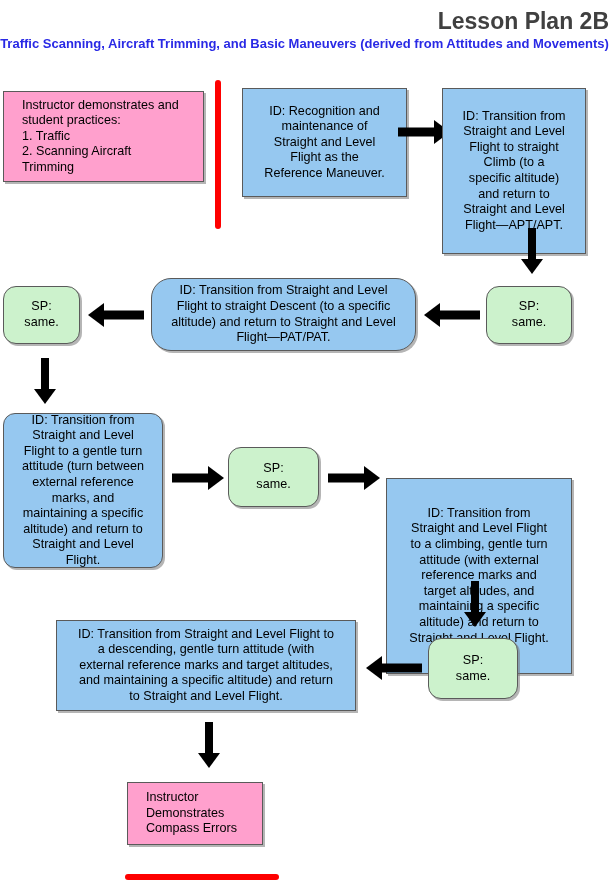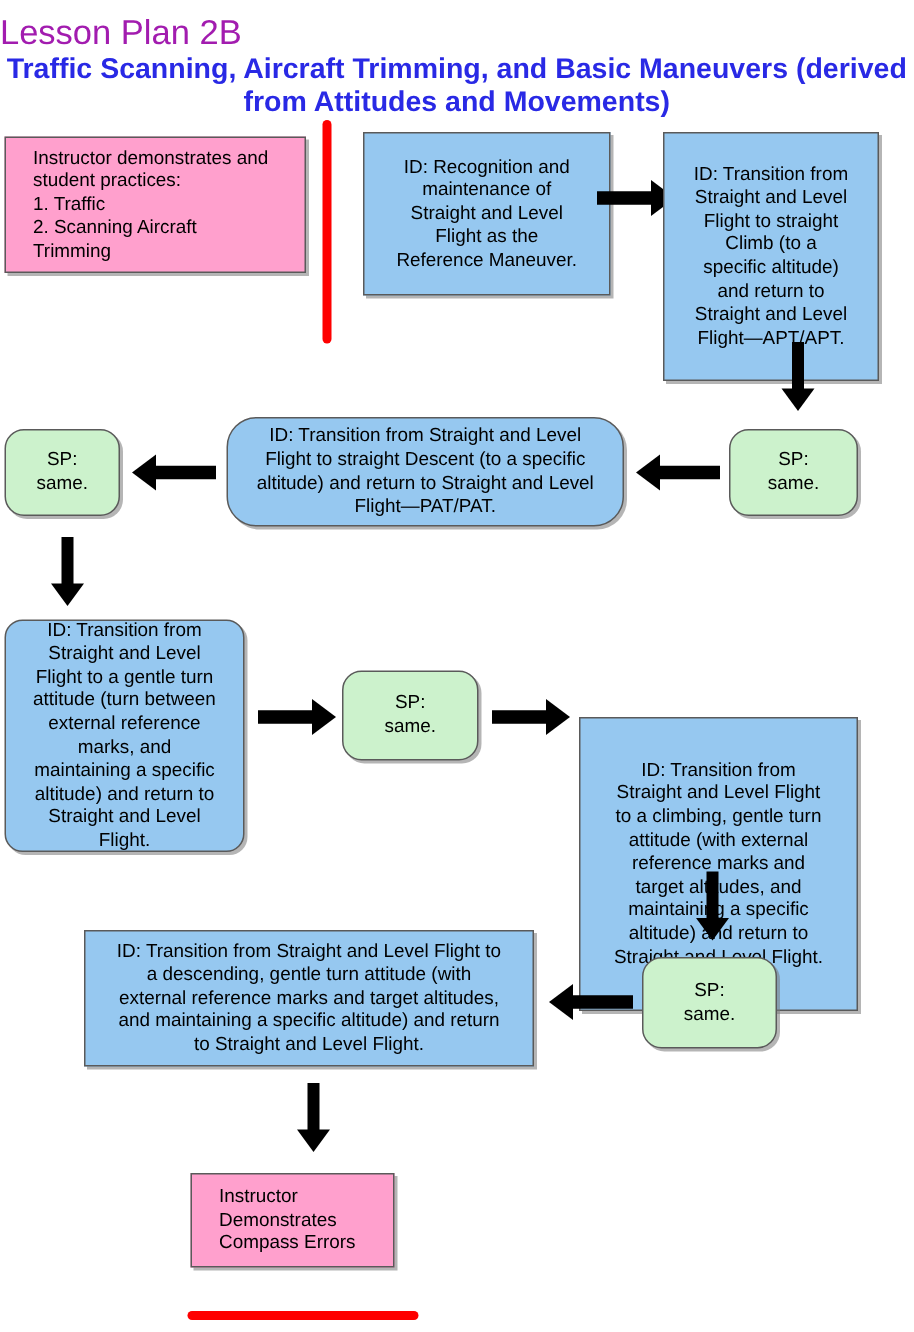--- a/index.html
+++ b/index.html
@@ -14,34 +14,34 @@
     font-family: "Liberation Sans", sans-serif;
     overflow: hidden;
   }
 
   
   #diagram-title {
     position: absolute;
     left: 0;
     top: 8px;
     width: 609px;
-    text-align: left;
-    color: #a21caf;
+    text-align: right;
+    color: #404040;
     font-size: 23px;
-    font-weight: normal;
+    font-weight: bold;
     letter-spacing: 0px;
   }
   #diagram-subtitle {
     position: absolute;
     left: 0;
     top: 36px;
     width: 609px;
     text-align: center;
     color: #2929e5;
-    font-size: 19px;
+    font-size: 13px;
     font-weight: bold;
   }
 
   
   .node {
     position: absolute;
     box-sizing: border-box;
     border: 1px solid #5a5a5a;
     display: flex;
     align-items: center;

